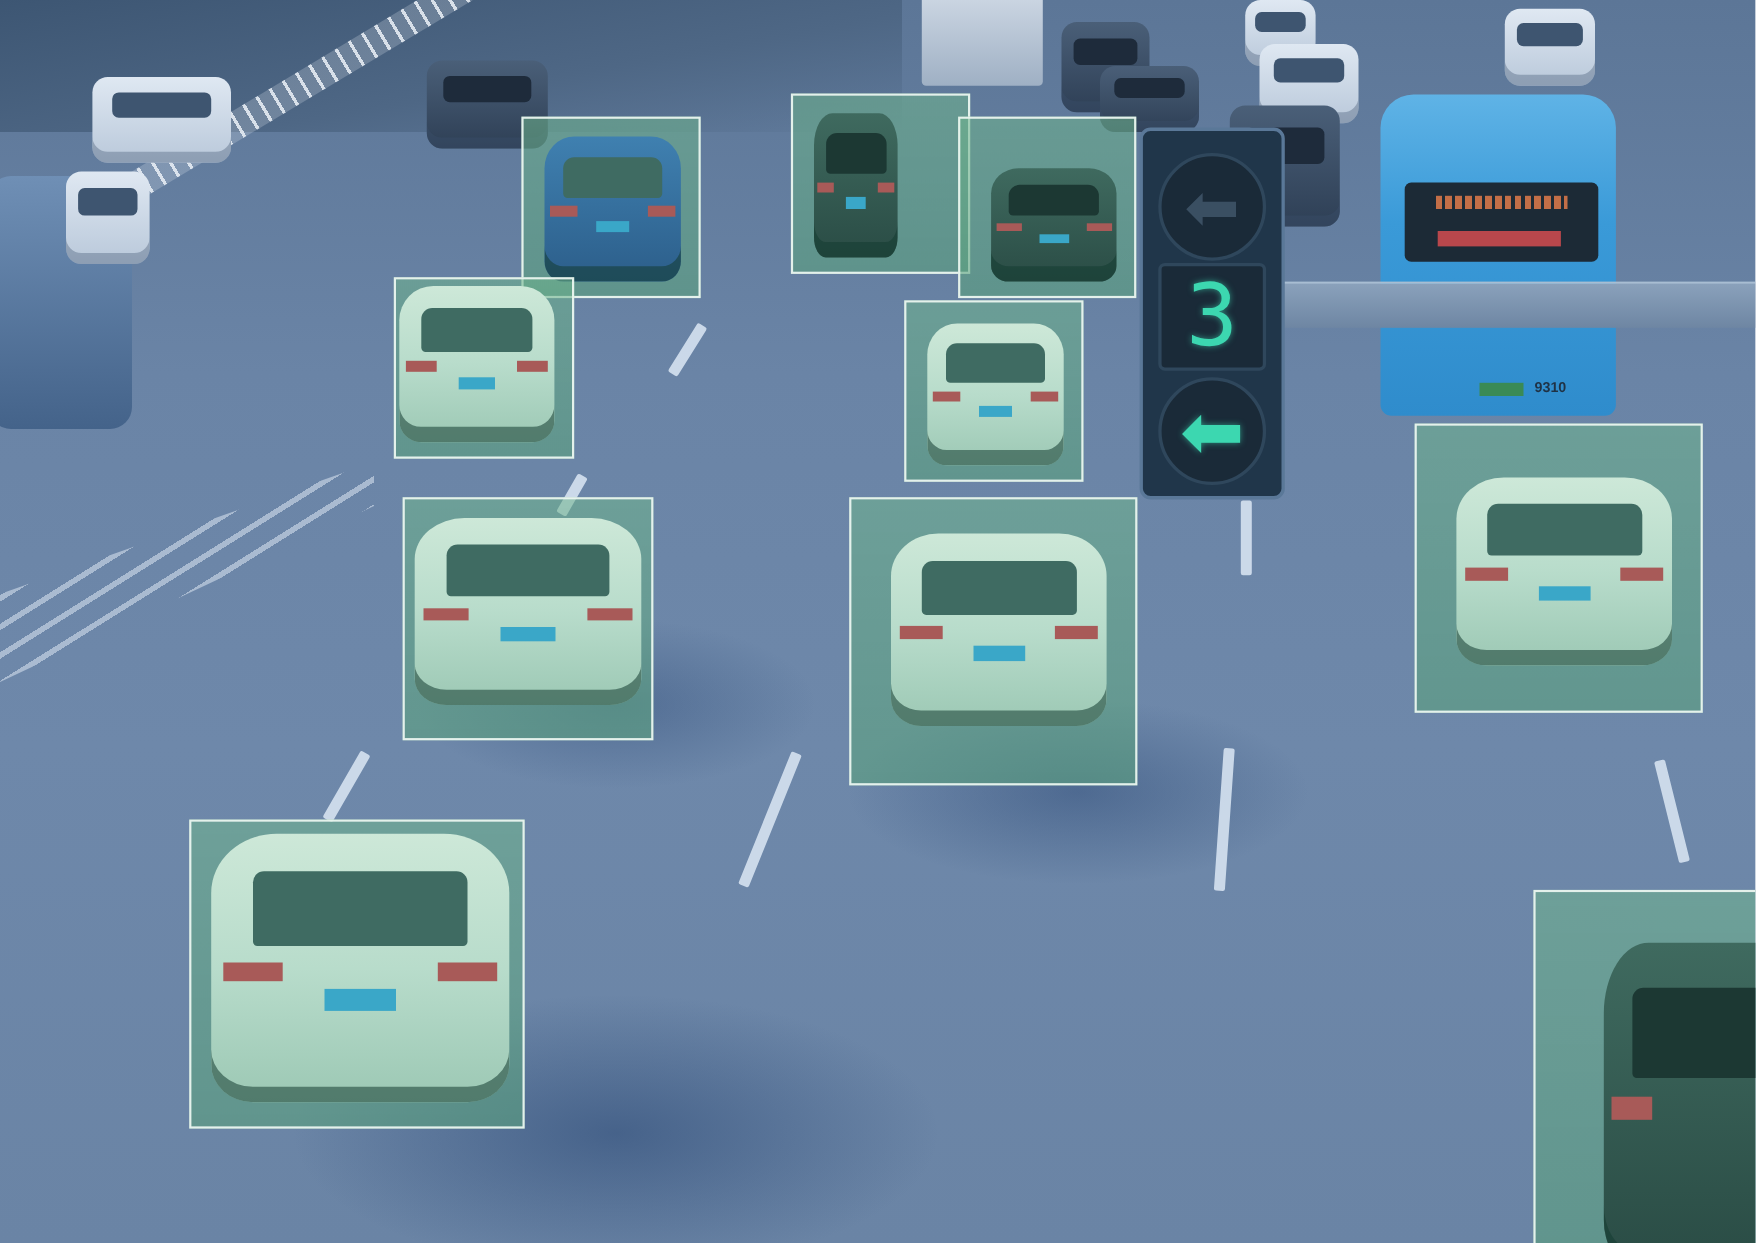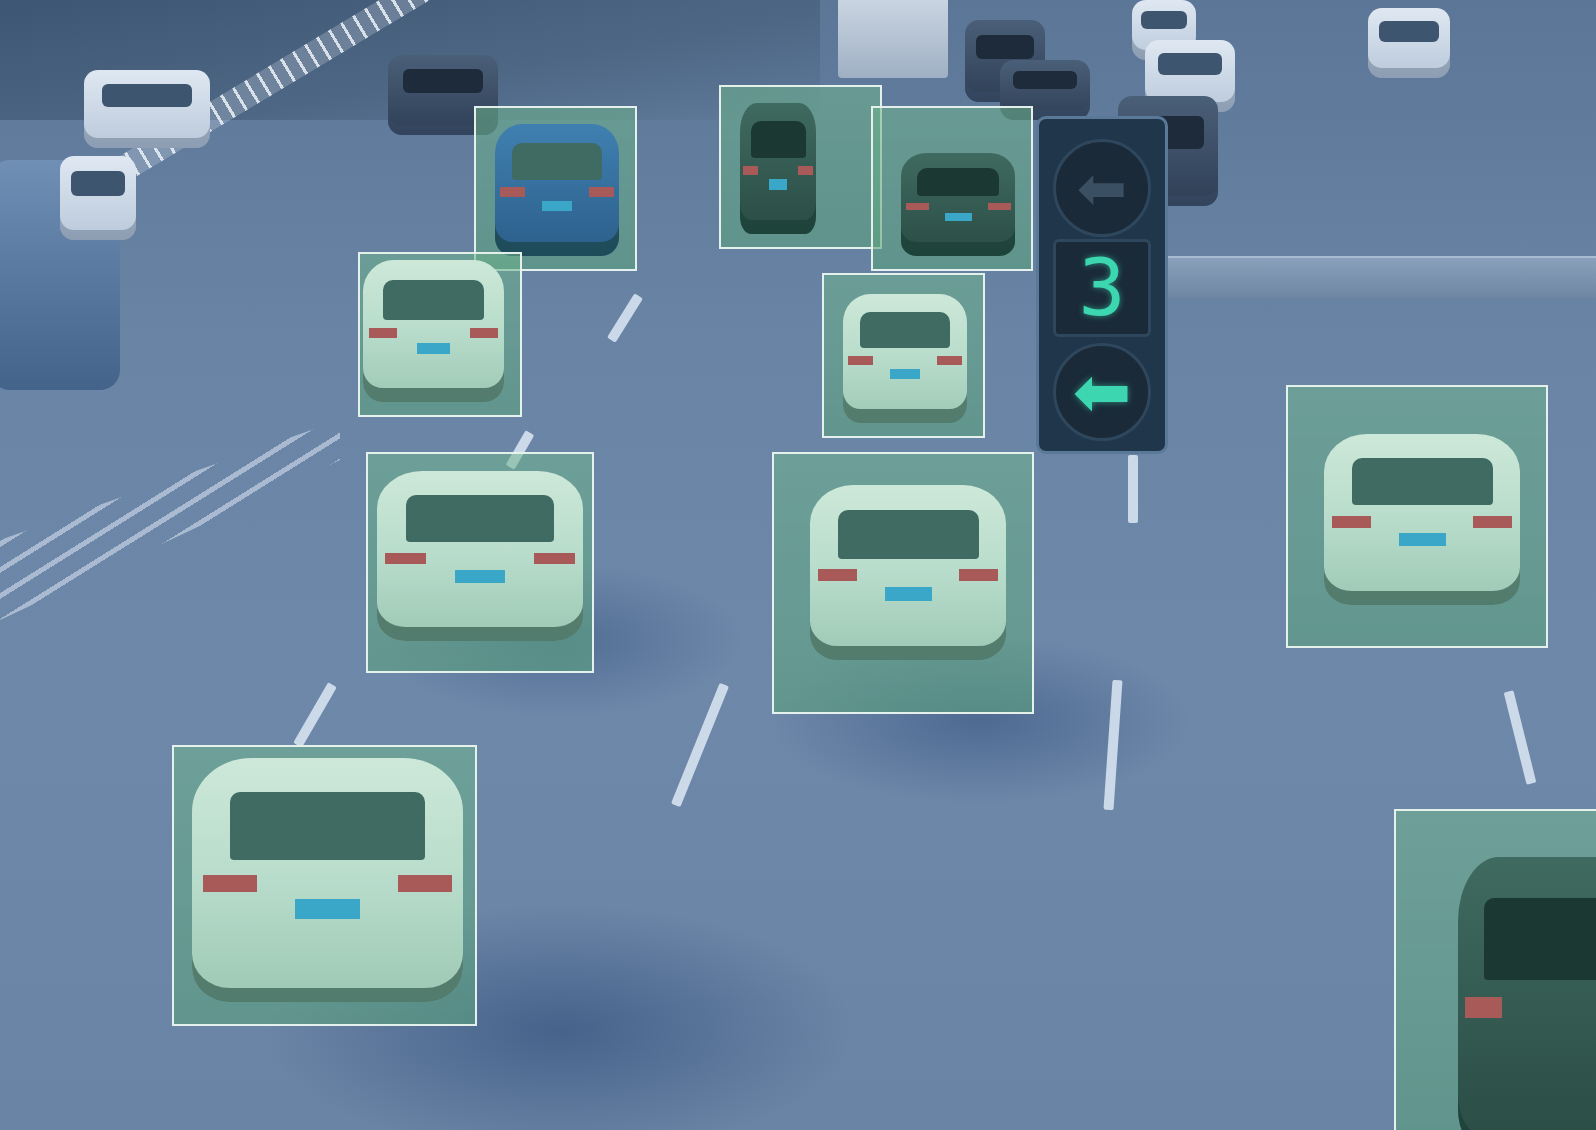--- a/index.html
+++ b/index.html
@@ -101,20 +101,28 @@
   <div class="bg-car" style="left:1145px;top:40px;width:90px;height:72px;">
       <div class="win"></div>
     </div>
   <div class="bg-car" style="left:1368px;top:8px;width:82px;height:70px;">
       <div class="win"></div>
     </div>
   <div class="bg-car bg-dark" style="left:1118px;top:96px;width:100px;height:110px;">
       <div class="win"></div>
     </div>
 
+  <div class="bus">
+    <div class="screen">
+      <div class="led"></div>
+        <div class="ad"></div>
+    </div>
+    <div class="bus-plate"></div>
+    <div class="bus-num">9310</div>
+  </div>
   <div class="pole"></div>
 
   <div class="tlight">
     <div class="lamp lamp-top">⬅</div>
     <div class="lamp lamp-mid">3</div>
     <div class="lamp lamp-bot">⬅</div>
   </div>
 
   <div class="det">
     <div class="box blue" style="left:474px;top:106px;width:163px;height:165px;">

